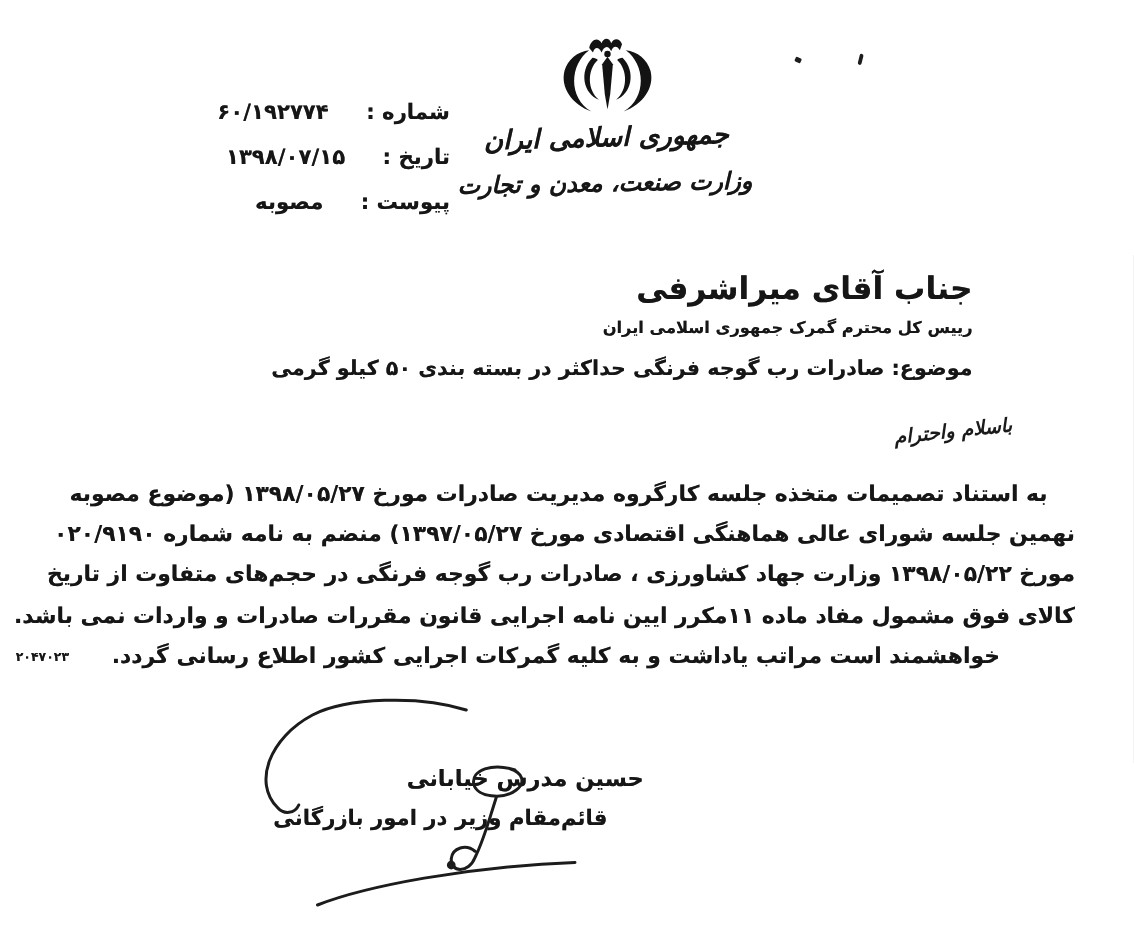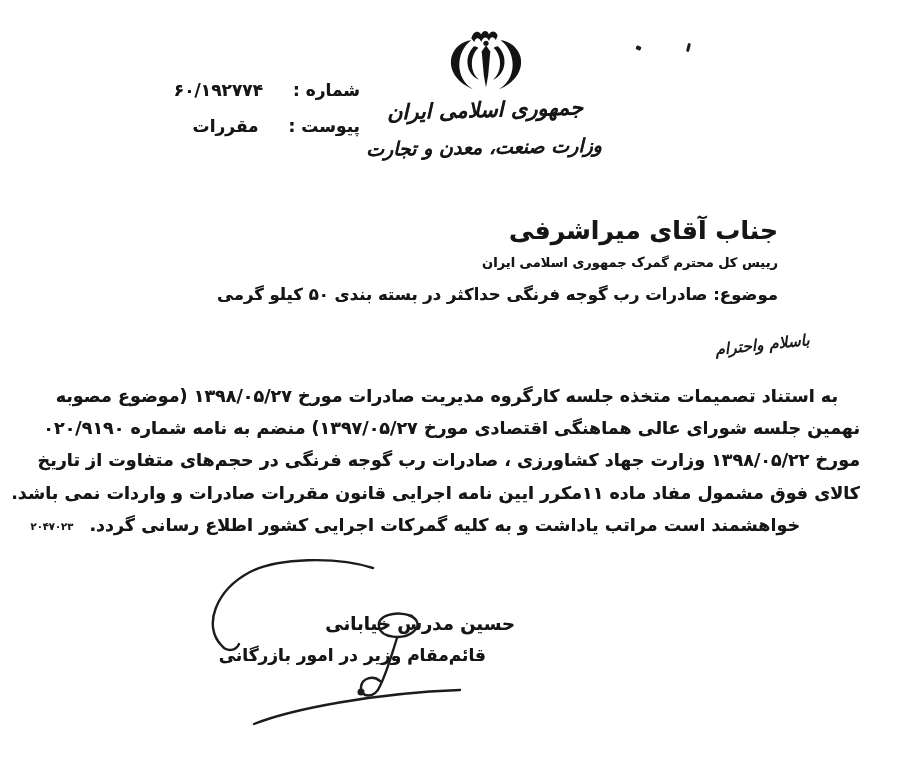--- a/index.html
+++ b/index.html
@@ -36,21 +36,21 @@
 
   
   .salutation{top:336px;right:97px;font-size:15.5px;font-style:italic;font-weight:700;
               transform:rotate(-6deg);letter-spacing:-1px;color:#1a1a1a;}
 
   
   .body{top:380px;left:110px;right:47px;text-align:right;font-size:17.5px;line-height:32.2px;}
   .body .line{white-space:nowrap;}
   .body .indent1{padding-right:22px;}
   .body .indent6{padding-right:60px;}
-  .refnum{font-size:10px;letter-spacing:.5px;vertical-align:1px;margin-right:10px;}
+  .refnum{font-size:10px;letter-spacing:.5px;vertical-align:1px;margin-right:28px;}
 
   
   .sig-name{top:613px;left:338px;width:177px;text-align:center;font-size:18px;white-space:nowrap;}
   .sig-title{top:645px;left:224px;width:262px;text-align:center;font-size:17px;white-space:nowrap;}
   .sig-svg{left:140px;top:552px;width:345px;height:185px;pointer-events:none;}
 </style>
 </head>
 <body>
 
 <div class="page">
@@ -72,22 +72,26 @@
 
   <div class="abs speck1"></div>
   <div class="abs speck2"></div>
 
   <div class="abs meta ink rtl">
     <div>
       <span class="lbl">شماره :</span>
       <span>۶۰/۱۹۲۷۷۴</span>
     </div>
     <div>
+      <span class="lbl">تاریخ :</span>
+      <span>۱۳۹۸/۰۷/۱۵</span>
+    </div>
+    <div>
       <span class="lbl">پیوست :</span>
-      <span>مقررات</span>
+      <span>مصوبه</span>
     </div>
   </div>
 
   <div class="abs recipient ink rtl">
     <div class="r1">جناب آقای میراشرفی</div>
     <div class="r2">رییس کل محترم گمرک جمهوری اسلامی ایران</div>
     <div class="r3">موضوع: صادرات رب گوجه فرنگی حداکثر در بسته بندی ۵۰ کیلو گرمی</div>
   </div>
 
   <div class="abs salutation rtl">باسلام واحترام</div>

